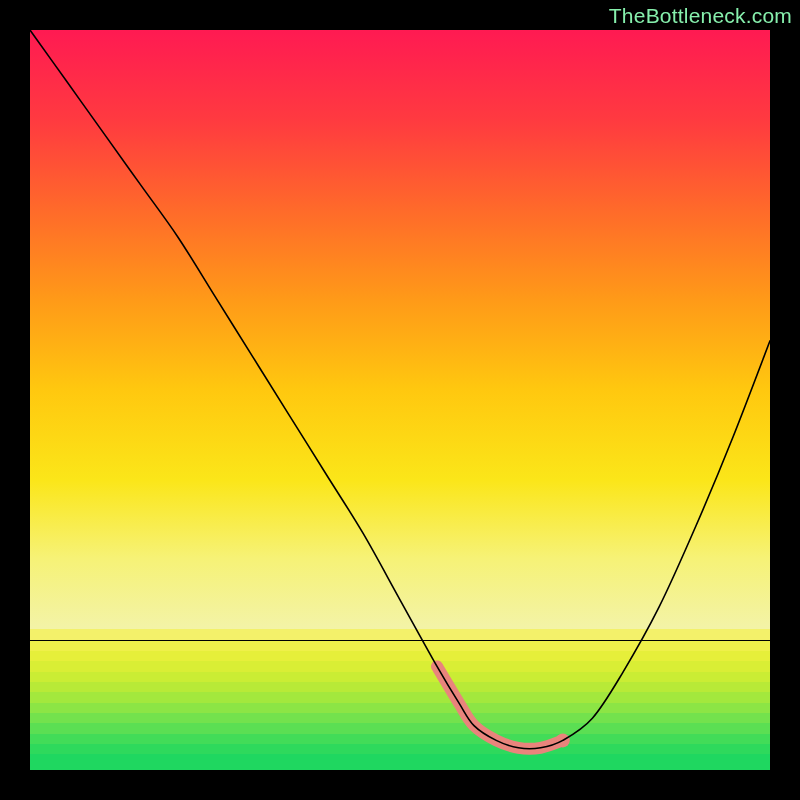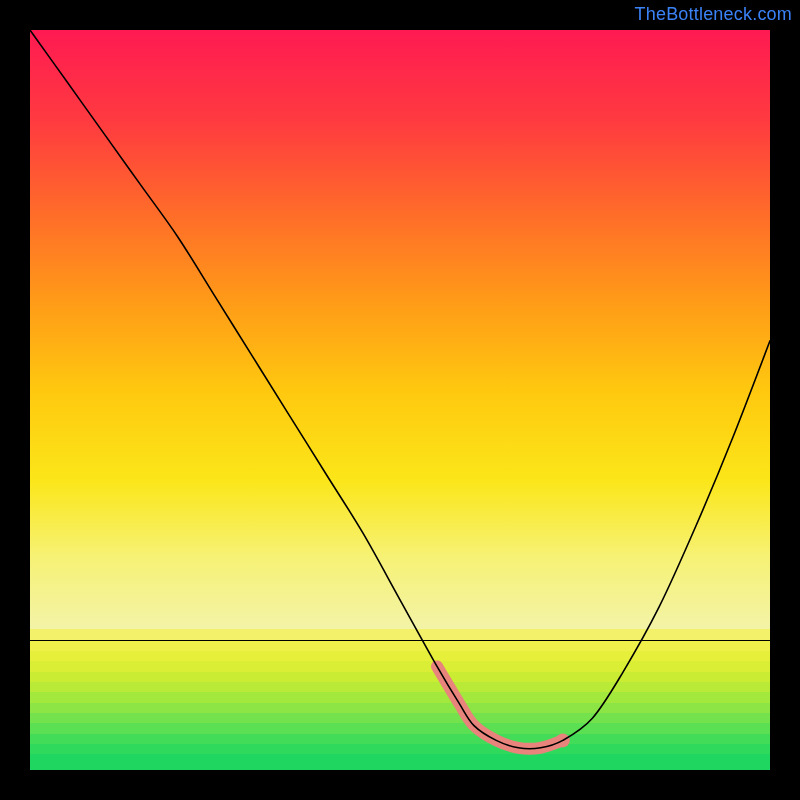--- a/index.html
+++ b/index.html
@@ -63,22 +63,22 @@
     stroke-linecap: round;
   }
   .highlight-dot {
     fill: #e9847c;
   }
 
   .watermark {
     position: absolute;
     top: 4px;
     right: 8px;
-    color: #3b82f6;
-    font-size: 18px;
+    color: #86efac;
+    font-size: 21px;
     font-weight: 500;
     letter-spacing: 0.2px;
   }
 </style>
 </head>
 <body>
 
 <div class="frame">
 
   <div class="plot">

